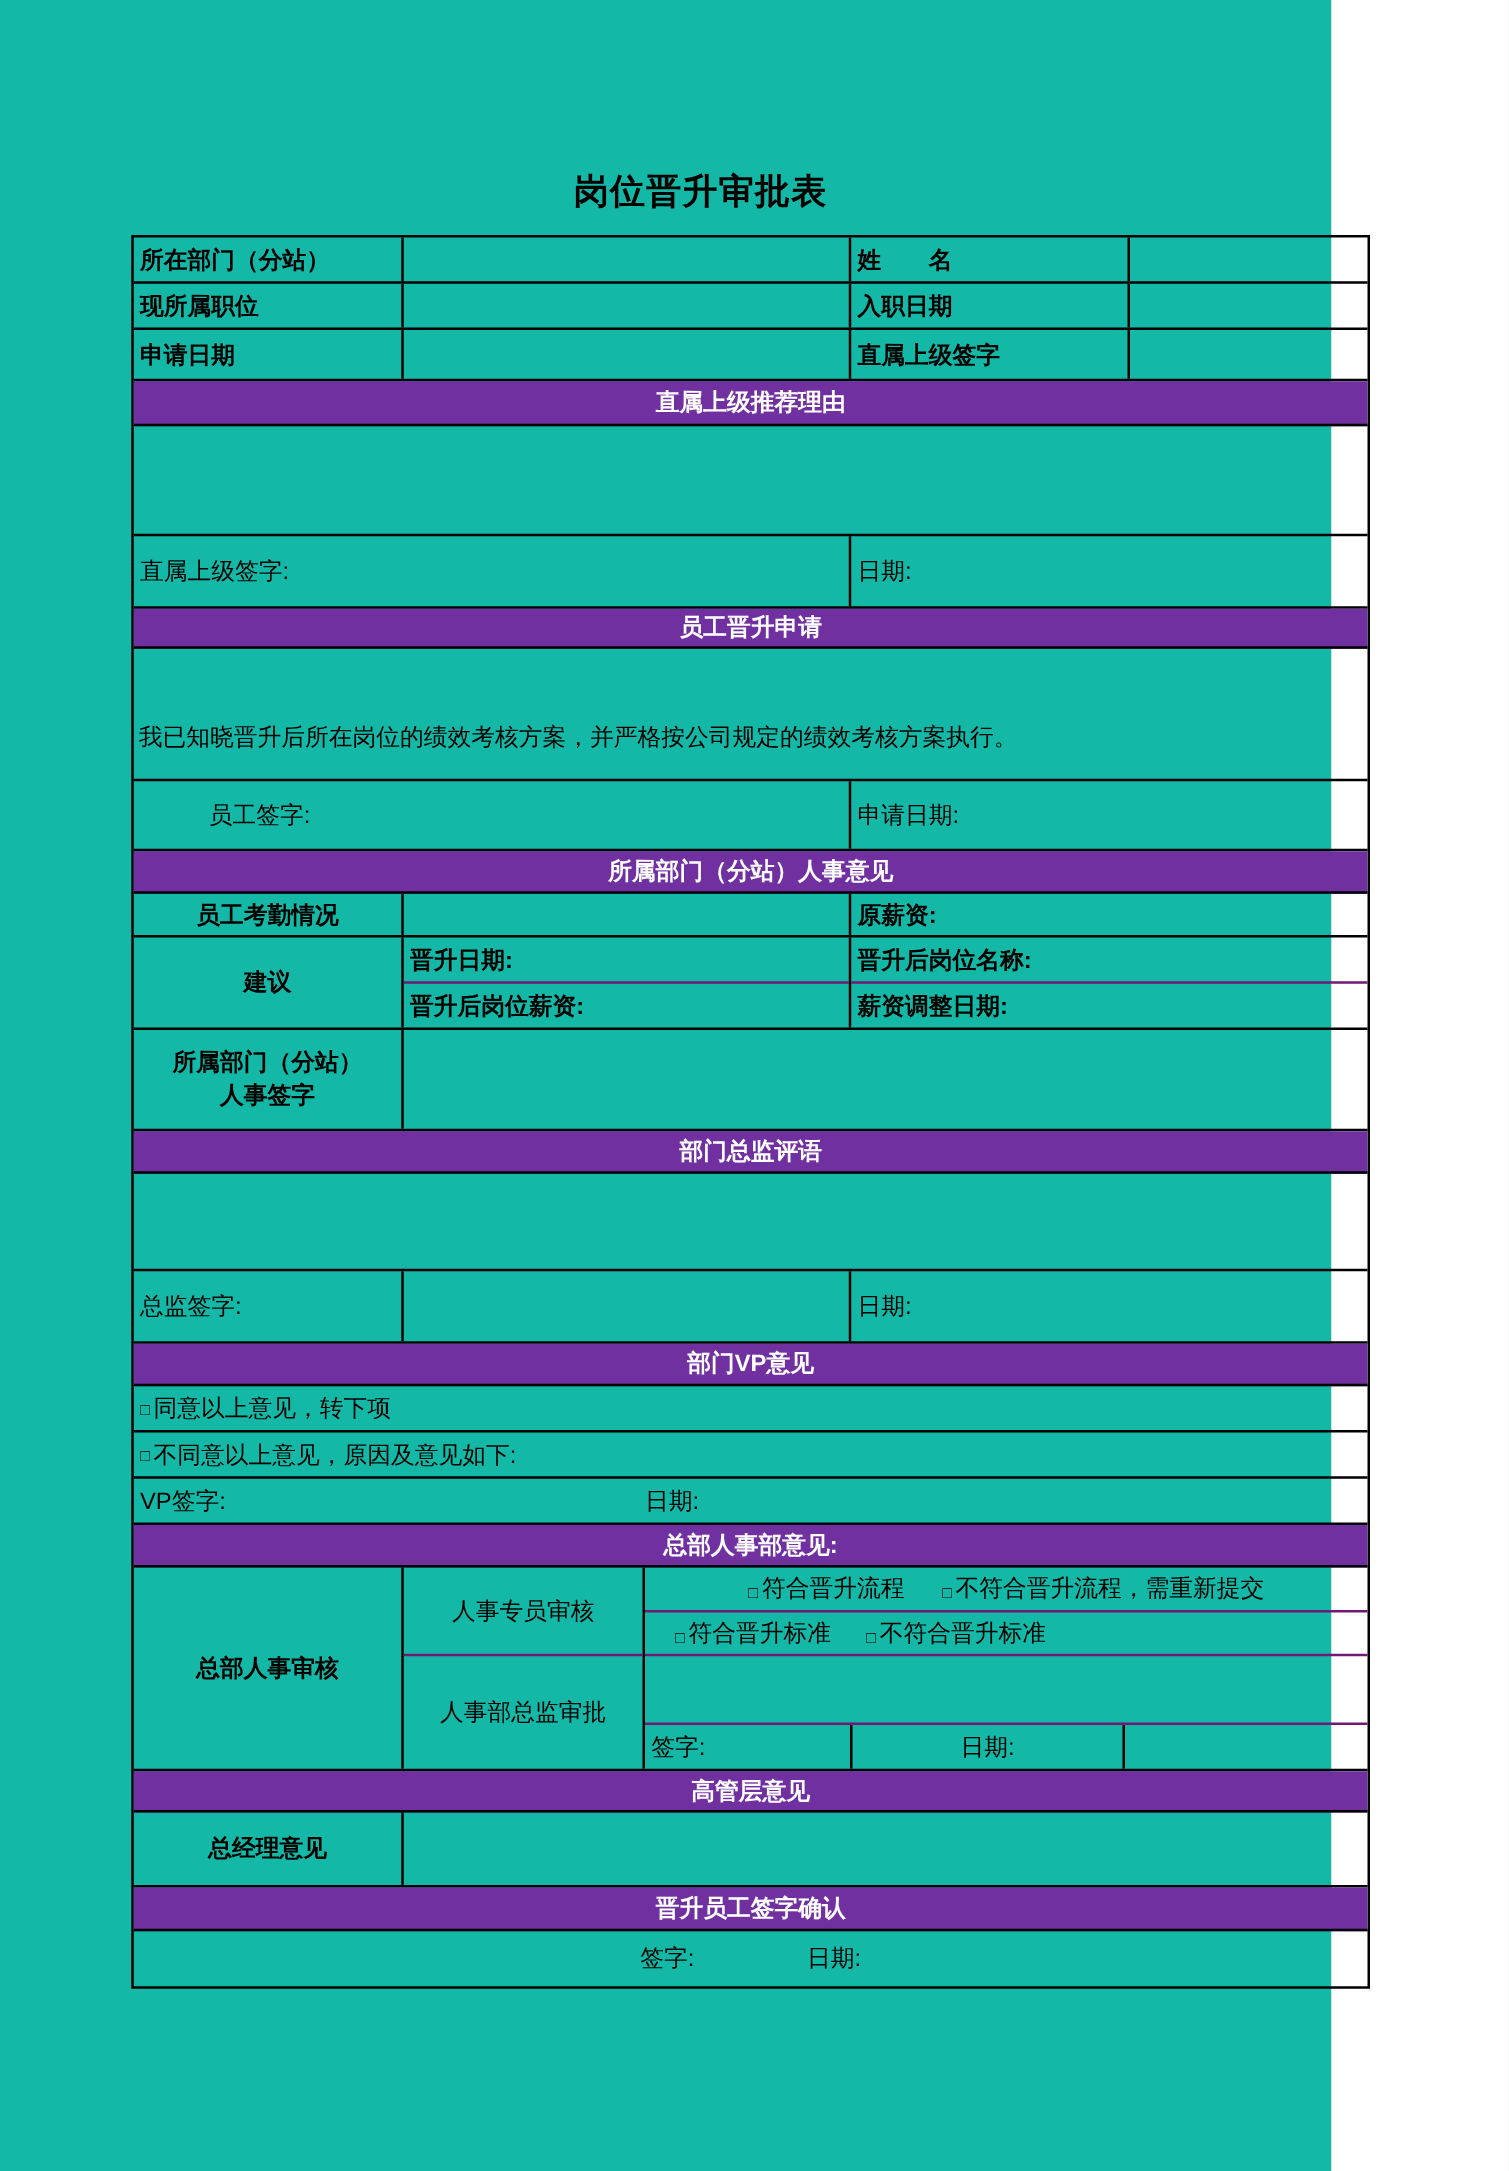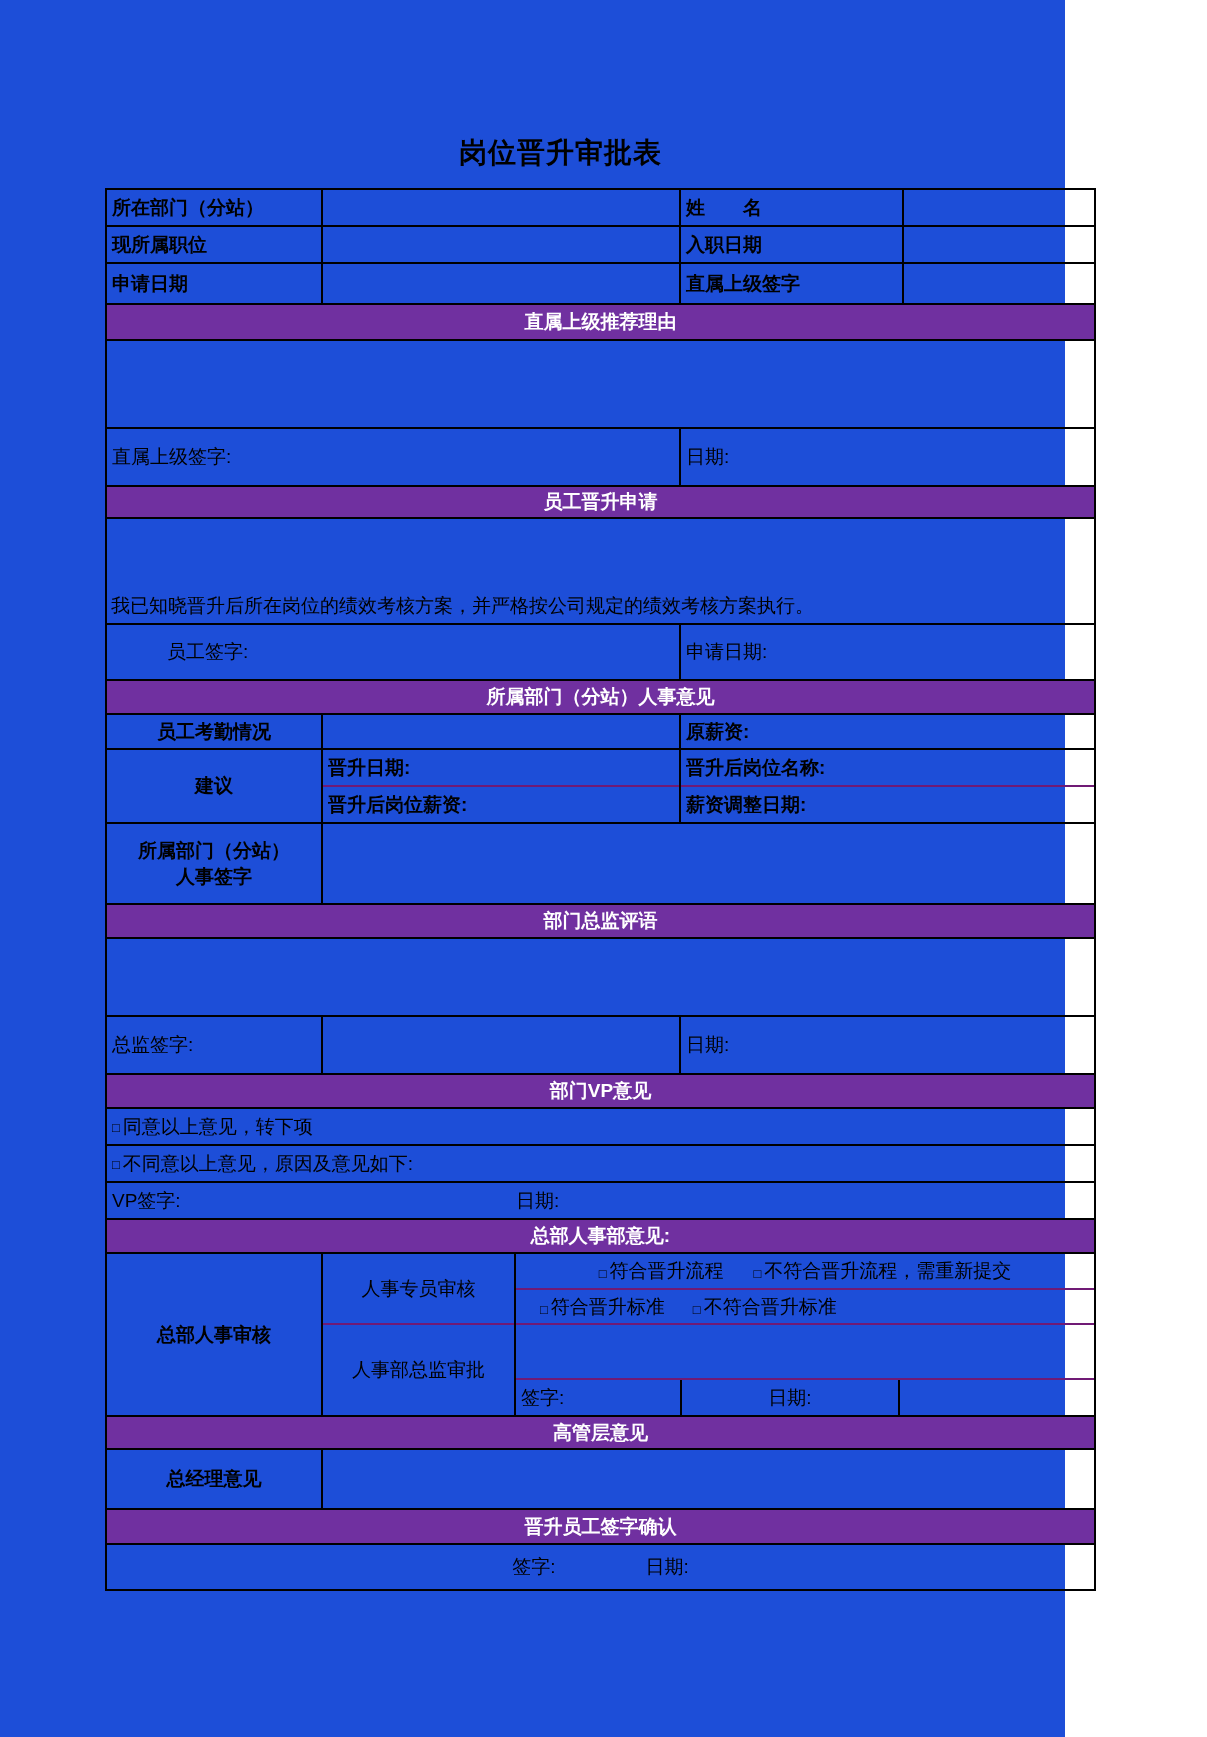--- a/index.html
+++ b/index.html
@@ -1,21 +1,21 @@
 <!DOCTYPE html>
 <html style="--accent: #7030A0;"><head>
 <meta charset="utf-8">
 <style>
   * { margin: 0; padding: 0; box-sizing: border-box; }
   html,body { background: #fff; }
   .page {
     position: relative;
     width: 1065px;
     height: 1737px;
-    background: #1d4ed8;
+    background: #14b8a6;
     font-family: "Liberation Sans", "DejaVu Sans", sans-serif;
     color: #000;
   }
   .title {
     position: absolute;
     top: 134px;
     left: 65px;
     width: 991px;
     text-align: center;
     font-size: 28px;
@@ -52,21 +52,21 @@
   .cA { width: 216px; }
   .cB { width: 358px; }
   .cC { width: 223px; }
   .cD { flex: 1; }
   .cAB { width: 574px; }
   .cCD { flex: 1; }
   .stack { display: flex; flex-direction: column; }
   .subrow { display: flex; width: 100%; }
   .bb { border-bottom: 2px solid #701a75; }
   .cbox { font-size: 13px; margin-right: 3px; position: relative; top: 1px; }
-  .statement-cell { align-items: flex-end; padding: 0 4px 4px 4px; }
+  .statement-cell { align-items: flex-end; padding: 0 4px 20px 4px; }
   .twoline { flex-direction: column; justify-content: center; line-height: 1.35; }
 </style>
 </head>
 <body>
 
 <div class="page">
 
   <div class="title">岗位晋升审批表</div>
 
   <div class="form">

